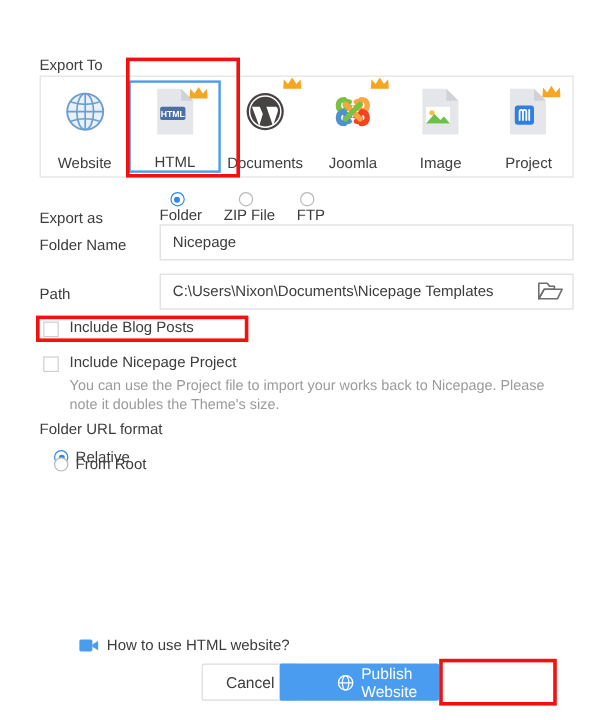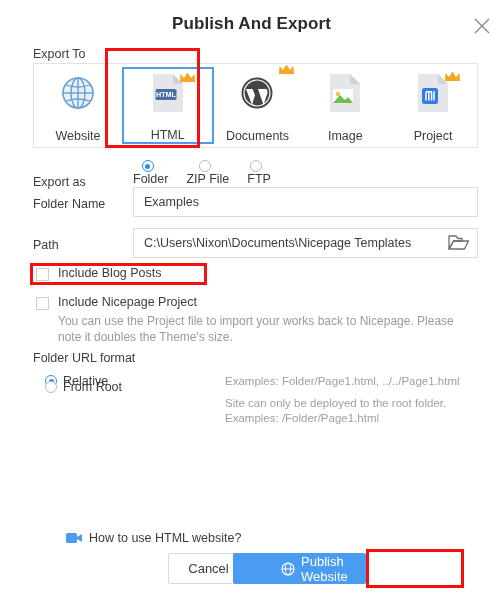--- a/index.html
+++ b/index.html
@@ -202,28 +202,20 @@
   }
   .annot-html    { left: 105px; top: 48px;  width: 95px;  height: 100px; }
   .annot-blog    { left: 30px;  top: 263px; width: 177px; height: 22px; }
   .annot-export  { left: 366px; top: 549px; width: 98px;  height: 39px; }
 </style>
 </head>
 <body>
 
 <div class="dialog">
 
-  <div class="title-bar">
-    <div class="dialog-title">Publish And Export</div>
-    <div class="close-icon">
-      <svg width="22" height="22" viewBox="0 0 22 22">
-        <path d="M4 4 L18 18 M18 4 L4 18" stroke="#8a8a8a" stroke-width="1.4" fill="none"></path>
-      </svg>
-    </div>
-  </div>
 
   <div class="export-to-label">Export To</div>
 
   <div class="export-panel">
 
     <div class="export-item">
       <div class="export-icon-wrap">
         <svg width="40" height="40" viewBox="0 0 40 40">
           <circle cx="20" cy="20" r="15" fill="#e8f1fa" stroke="#6a9fd0" stroke-width="1.6"></circle>
           <ellipse cx="20" cy="20" rx="7" ry="15" fill="none" stroke="#6a9fd0" stroke-width="1.4"></ellipse>
@@ -266,20 +258,38 @@
         </svg>
       </div>
       <div class="crown-icon" style="right:6px; top:-1px;">
         <svg width="17" height="13" viewBox="0 0 17 13">
           <path d="M1 11 L1.5 3 L5 7 L8.5 1.5 L12 7 L15.5 3 L16 11 Z" fill="#f5a623"></path>
         </svg>
       </div>
       <div class="export-item-label">Documents</div>
     </div>
 
+    <div class="export-item">
+      <div class="export-icon-wrap">
+        <svg width="40" height="40" viewBox="0 0 40 40">
+          <path d="M13 10 Q8 10 8 15 Q8 19 12 20 L16 16 Q13 15 14 13 Q15 11 17 12" fill="none" stroke="#7ac143" stroke-width="4.5" stroke-linecap="round"></path>
+          <path d="M27 10 Q32 10 32 15 Q32 19 28 20 L24 16 Q27 15 26 13 Q25 11 23 12" fill="none" stroke="#f9a541" stroke-width="4.5" stroke-linecap="round"></path>
+          <path d="M13 30 Q8 30 8 25 Q8 21 12 20 L16 24 Q13 25 14 27 Q15 29 17 28" fill="none" stroke="#5091cd" stroke-width="4.5" stroke-linecap="round"></path>
+          <path d="M27 30 Q32 30 32 25 Q32 21 28 20 L24 24 Q27 25 26 27 Q25 29 23 28" fill="none" stroke="#f44321" stroke-width="4.5" stroke-linecap="round"></path>
+          <line x1="14" y1="14" x2="26" y2="26" stroke="#f9a541" stroke-width="4.5" stroke-linecap="round"></line>
+          <line x1="26" y1="14" x2="14" y2="26" stroke="#7ac143" stroke-width="4.5" stroke-linecap="round"></line>
+        </svg>
+      </div>
+      <div class="crown-icon" style="right:6px; top:-1px;">
+        <svg width="17" height="13" viewBox="0 0 17 13">
+          <path d="M1 11 L1.5 3 L5 7 L8.5 1.5 L12 7 L15.5 3 L16 11 Z" fill="#f5a623"></path>
+        </svg>
+      </div>
+      <div class="export-item-label">Joomla</div>
+    </div>
 
     <div class="export-item">
       <div class="export-icon-wrap">
         <div class="doc-sheet">
           <svg width="32" height="40" viewBox="0 0 32 40">
             <path d="M1 1 H21 L31 11 V39 H1 Z" fill="#e4e6e9"></path>
             <path d="M21 1 L31 11 H21 Z" fill="#cfd2d6"></path>
             <rect x="4" y="16" width="20" height="14" fill="#ffffff"></rect>
             <circle cx="9" cy="21" r="2.2" fill="#f6c143"></circle>
             <path d="M4 30 L11 22 L16 27 L19 24 L24 30 Z" fill="#6cbf4a"></path>
@@ -321,21 +331,21 @@
       <span>ZIP File</span>
     </div>
     <div class="radio-opt">
       <span class="radio-dot"></span>
       <span>FTP</span>
     </div>
   </div>
 
   <div class="row-label" style="left:33px; top:197px;">Folder Name</div>
   <div class="text-field" style="left:133px; top:187px; width:345px;">
-    <span>Examples</span>
+    <span>Nicepage</span>
   </div>
 
   <div class="row-label" style="left:33px; top:238px;">Path</div>
   <div class="text-field" style="left:133px; top:228px; width:345px;">
     <span>C:\Users\Nixon\Documents\Nicepage Templates</span>
   </div>
   <div class="folder-browse" style="left:447px; top:232px;">
     <svg width="24" height="22" viewBox="0 0 24 22">
       <path d="M2 4 H9 L11 6.5 H15 V9 H6.5 L2 17 Z" fill="none" stroke="#6d6d6d" stroke-width="1.3" stroke-linejoin="round"></path>
       <path d="M6.5 9 H21.5 L17.5 17 H2 Z" fill="none" stroke="#6d6d6d" stroke-width="1.3" stroke-linejoin="round"></path>
@@ -354,28 +364,25 @@
   </div>
 
   <div class="url-format-label">Folder URL format</div>
 
   <div class="url-opt" style="left:45px; top:374px;">
     <span class="radio-dot" style="border-color:#2f8ae8;">
       <span style="position:absolute;left:2.5px;top:2.5px;width:5px;height:5px;border-radius:50%;background:#2f8ae8;display:block;"></span>
     </span>
     <span>Relative</span>
   </div>
-  <div class="url-example" style="left:225px; top:374px; width:250px;">Examples: Folder/Page1.html, ../../Page1.html</div>
 
   <div class="url-opt" style="left:45px; top:380px;">
     <span class="radio-dot"></span>
     <span>From Root</span>
   </div>
-  <div class="url-example" style="left:225px; top:396px; width:250px; white-space:pre-line;">Site can only be deployed to the root folder.
-Examples: /Folder/Page1.html</div>
 
   <div class="video-row">
     <span class="video-icon">
       <svg width="16" height="12" viewBox="0 0 16 12">
         <rect x="0" y="1" width="11" height="10" rx="1.5" fill="#4a9cf0"></rect>
         <path d="M11 5 L16 2 V10 L11 7 Z" fill="#4a9cf0"></path>
       </svg>
     </span>
     <span class="video-text">How to use HTML website?</span>
   </div>

